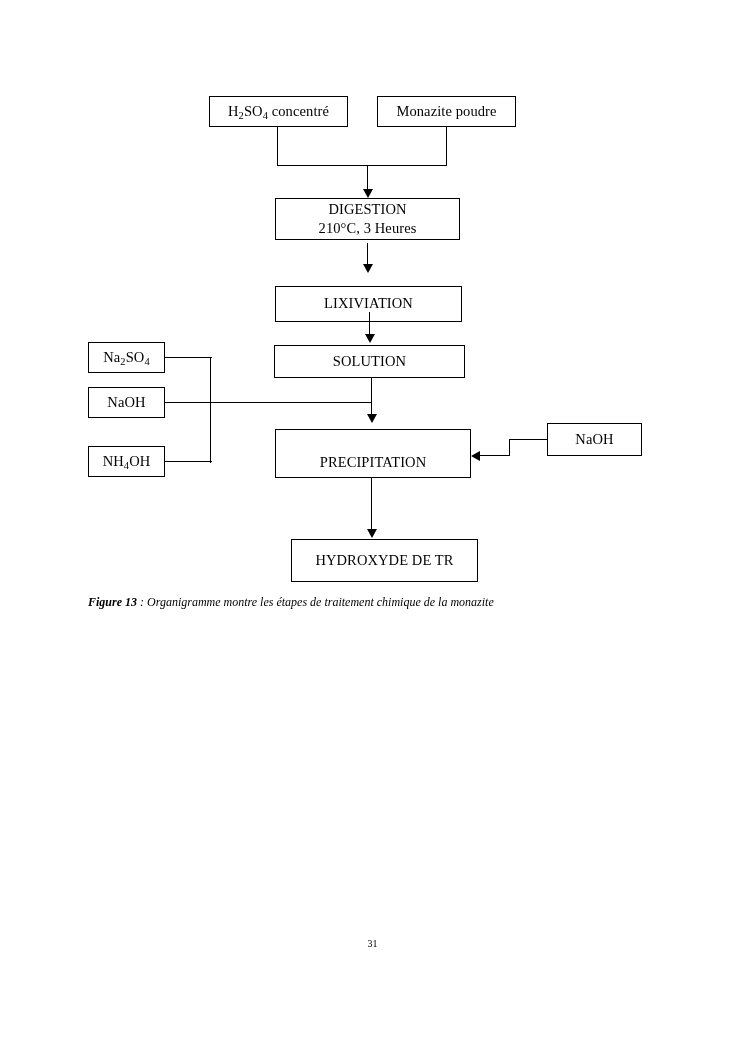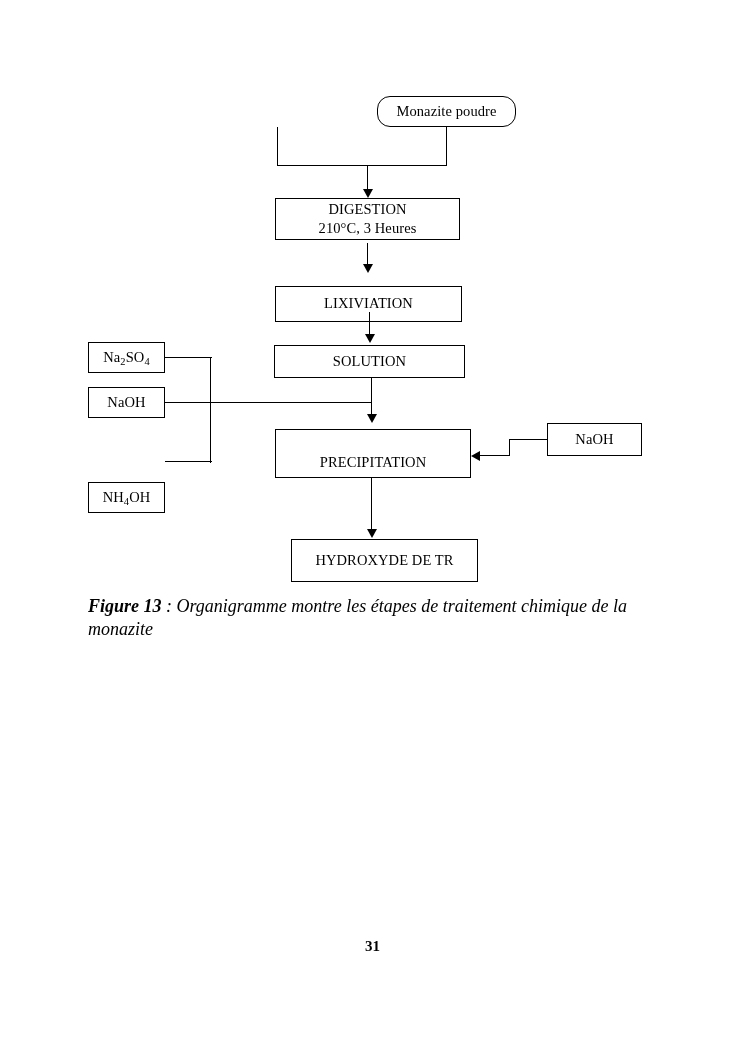--- a/index.html
+++ b/index.html
@@ -82,52 +82,55 @@
     border-bottom: 5px solid transparent;
     border-right: 9px solid #000000;
   }
 
   
   #caption {
     position: absolute;
     left: 88px;
     top: 595px;
     width: 580px;
-    font-size: 18px;
+    font-size: 12px;
     font-style: italic;
     line-height: 1.3;
   }
   #caption .figno {
     font-weight: bold;
     font-style: italic;
   }
   #caption .captxt {
     font-style: italic;
   }
 
   
   #page-number {
     position: absolute;
     left: 0;
     top: 938px;
     width: 745px;
     text-align: center;
-    font-size: 15px;
-    font-weight: bold;
+    font-size: 10px;
+    font-weight: normal;
   }
 </style>
 </head>
 <body>
 
 <div id="page">
 
   <div id="flowchart">
 
-
-    <div class="node" style="left:377px; top:96px; width:139px; height:31px;border-radius:13px;">
+    <div class="node" style="left:209px; top:96px; width:139px; height:31px;">
+      <span class="line">H<sub>2</sub>SO<sub>4</sub> concentré</span>
+    </div>
+
+    <div class="node" style="left:377px; top:96px; width:139px; height:31px;">
       <span class="line">Monazite poudre</span>
     </div>
 
     <div class="vline" style="left:277px; top:127px; height:39px;"></div>
     <div class="vline" style="left:446px; top:127px; height:39px;"></div>
     <div class="hline" style="left:277px; top:165px; width:170px;"></div>
     <div class="vline" style="left:367px; top:165px; height:28px;"></div>
     <div class="arrow-down" style="left:363px; top:189px;"></div>
 
     <div class="node" style="left:275px; top:198px; width:185px; height:42px;">
@@ -153,21 +156,21 @@
     <div class="arrow-down" style="left:367px; top:414px;"></div>
 
     <div class="node" style="left:88px; top:342px; width:77px; height:31px;">
       <span class="line">Na<sub>2</sub>SO<sub>4</sub></span>
     </div>
 
     <div class="node" style="left:88px; top:387px; width:77px; height:31px;">
       <span class="line">NaOH</span>
     </div>
 
-    <div class="node" style="left:88px; top:446px; width:77px; height:31px;margin-top:36px;">
+    <div class="node" style="left:88px; top:446px; width:77px; height:31px;">
       <span class="line">NH<sub>4</sub>OH</span>
     </div>
 
     <div class="hline" style="left:165px; top:357px; width:47px;"></div>
     <div class="hline" style="left:165px; top:461px; width:47px;"></div>
     <div class="vline" style="left:210px; top:357px; height:106px;"></div>
     <div class="hline" style="left:165px; top:402px; width:207px;"></div>
 
     <div class="node topalign" style="left:275px; top:429px; width:196px; height:49px;">
       <span class="line">PRECIPITATION</span>

